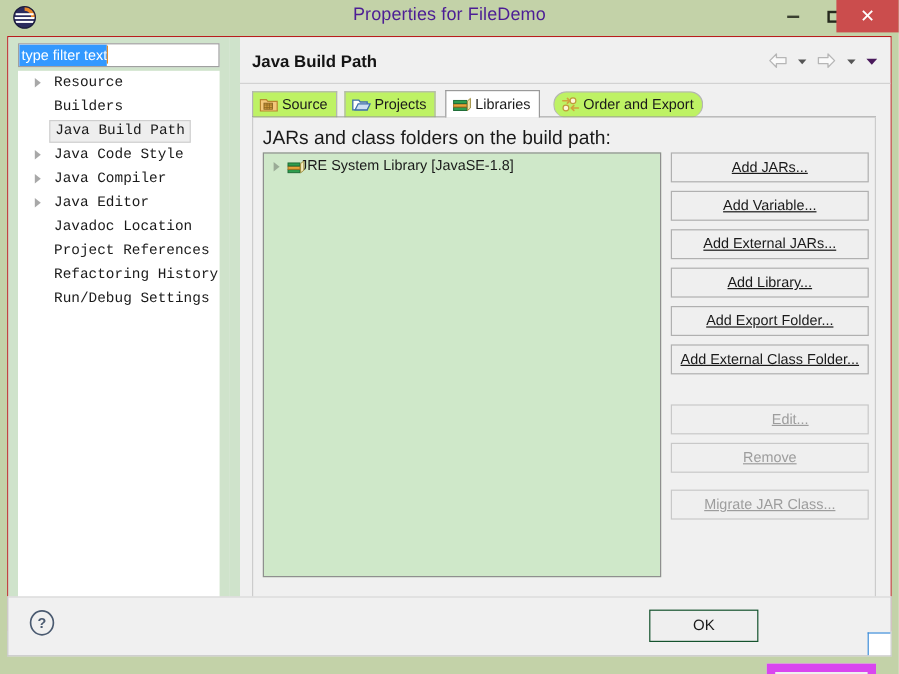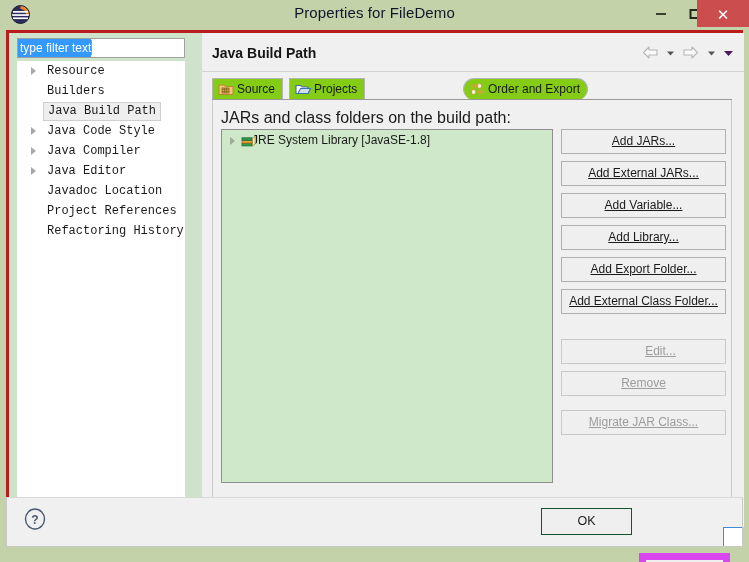--- a/index.html
+++ b/index.html
@@ -39,21 +39,21 @@
     position: absolute;
     left: 10px; top: 4px;
     width: 21px; height: 21px;
   }
   #title-text {
     position: absolute;
     left: 0; top: 4px;
     width: 749px;
     text-align: center;
     font-size: 15px;
-    color: #0f172a;
+    color: #4c1d95;
     font-family: "Liberation Sans", sans-serif;
     letter-spacing: .1px;
   }
   .wbtn {
     position: absolute;
     top: 0;
     height: 27px;
     cursor: default;
   }
   #btn-min { left: 645px; width: 32px; }
@@ -80,21 +80,21 @@
     font-family: "Liberation Sans", sans-serif;
   }
 
   
   #dialog-body {
     position: absolute;
     left: 6px; top: 30px;
     width: 737px;
     height: 496px;
     background: #f0f0f0;
-    border: 3px solid #b91c1c;
+    border: 1px solid #b91c1c;
     box-sizing: border-box;
   }
 
   
   #sidebar {
     position: absolute;
     left: 0; top: 0;
     width: 184px;
     height: 494px;
     background: #cfe3cb;
@@ -210,21 +210,21 @@
     position: absolute;
     left: 10px; top: 44px;
     height: 23px;
     width: 520px;
   }
   .tab {
     position: absolute;
     top: 1px;
     height: 22px;
     line-height: 21px;
-    background: #84cc16;
+    background: #bef264;
     border: 1px solid #b4b4b4;
     border-bottom: none;
     box-sizing: border-box;
     padding: 0 7px 0 5px;
     font-size: 12px;
     color: #1a1a1a;
     white-space: nowrap;
     cursor: default;
   }
   .tab.active {
@@ -450,20 +450,23 @@
         </div>
 
         <div class="tree-item">
           <span class="tree-label">Project References</span>
         </div>
 
         <div class="tree-item">
           <span class="tree-label">Refactoring History</span>
         </div>
 
+        <div class="tree-item">
+          <span class="tree-label">Run/Debug Settings</span>
+        </div>
 
       </div>
     </div>
 
     <div id="sash"></div>
 
     <div id="content">
 
       <div id="page-title">Java Build Path</div>
 
@@ -511,20 +514,30 @@
 
         <div class="tab" style="left:77px;">
           <span class="tab-icon">
             <svg width="16" height="14" viewBox="0 0 16 14">
               <path d="M1 3.5 L6 3.5 L7.2 5 L13 5 L13 11.5 L1 11.5 Z" fill="#ffffff" stroke="#3f6fa8" stroke-width="1.1"></path>
               <path d="M3 11.5 L5.5 6.5 L15.5 6.5 L13 11.5 Z" fill="#cfe0f2" stroke="#3f6fa8" stroke-width="1.1"></path>
             </svg>
           </span><span>Projects</span>
         </div>
 
+        <div class="tab active" style="left:161px;">
+          <span class="tab-icon">
+            <svg width="16" height="14" viewBox="0 0 16 14">
+              <rect x="1" y="9.5" width="11" height="2.6" fill="#2f9e4f" stroke="#1d6b35" stroke-width=".8"></rect>
+              <rect x="1" y="6.6" width="11" height="2.6" fill="#e8a33a" stroke="#a06f1c" stroke-width=".8"></rect>
+              <rect x="1" y="3.7" width="11" height="2.6" fill="#2f9e4f" stroke="#1d6b35" stroke-width=".8"></rect>
+              <path d="M12.5 12.2 L12.5 4.2 L15 2 L15 10 Z" fill="#f2e3a8" stroke="#9a8a3a" stroke-width=".8"></path>
+            </svg>
+          </span><span>Libraries</span>
+        </div>
 
         <div class="tab" style="left:251px;border-radius:11px;">
           <span class="tab-icon">
             <svg width="17" height="14" viewBox="0 0 17 14">
               <path d="M2 4 L8 4 M8 4 L5.8 2 M8 4 L5.8 6" stroke="#d2a23c" stroke-width="1.3" fill="none" stroke-linecap="round"></path>
               <path d="M9 10 L15 10 M9 10 L11.2 8 M9 10 L11.2 12" stroke="#d2a23c" stroke-width="1.3" fill="none" stroke-linecap="round"></path>
               <circle cx="10.5" cy="4" r="2.4" fill="#fff6d8" stroke="#c09a3a" stroke-width="1"></circle>
               <circle cx="4.6" cy="10" r="2.4" fill="#fff6d8" stroke="#c09a3a" stroke-width="1"></circle>
             </svg>
           </span><span>Order and Export</span>
@@ -547,22 +560,22 @@
                 <rect x="1" y="3.8" width="10" height="2.5" fill="#2f9e4f" stroke="#1d6b35" stroke-width=".8"></rect>
                 <path d="M11.5 12 L11.5 4.3 L14.2 2.2 L14.2 9.9 Z" fill="#f6ecbe" stroke="#9a8a3a" stroke-width=".8"></path>
               </svg>
             </span>
             <span>JRE System Library [JavaSE-1.8]</span>
           </div>
         </div>
 
         <div id="btncol">
           <div class="sidebtn">Add JARs...</div>
+          <div class="sidebtn">Add Variable...</div>
           <div class="sidebtn">Add External JARs...</div>
-          <div class="sidebtn">Add Variable...</div>
           <div class="sidebtn">Add Library...</div>
           <div class="sidebtn">Add Export Folder...</div>
           <div class="sidebtn">Add External Class Folder...</div>
           <div class="sidebtn disabled gap-lg">Edit...</div>
           <div class="sidebtn disabled">Remove</div>
           <div class="sidebtn disabled gap-md">Migrate JAR Class...</div>
         </div>
 
       </div>
     </div>

